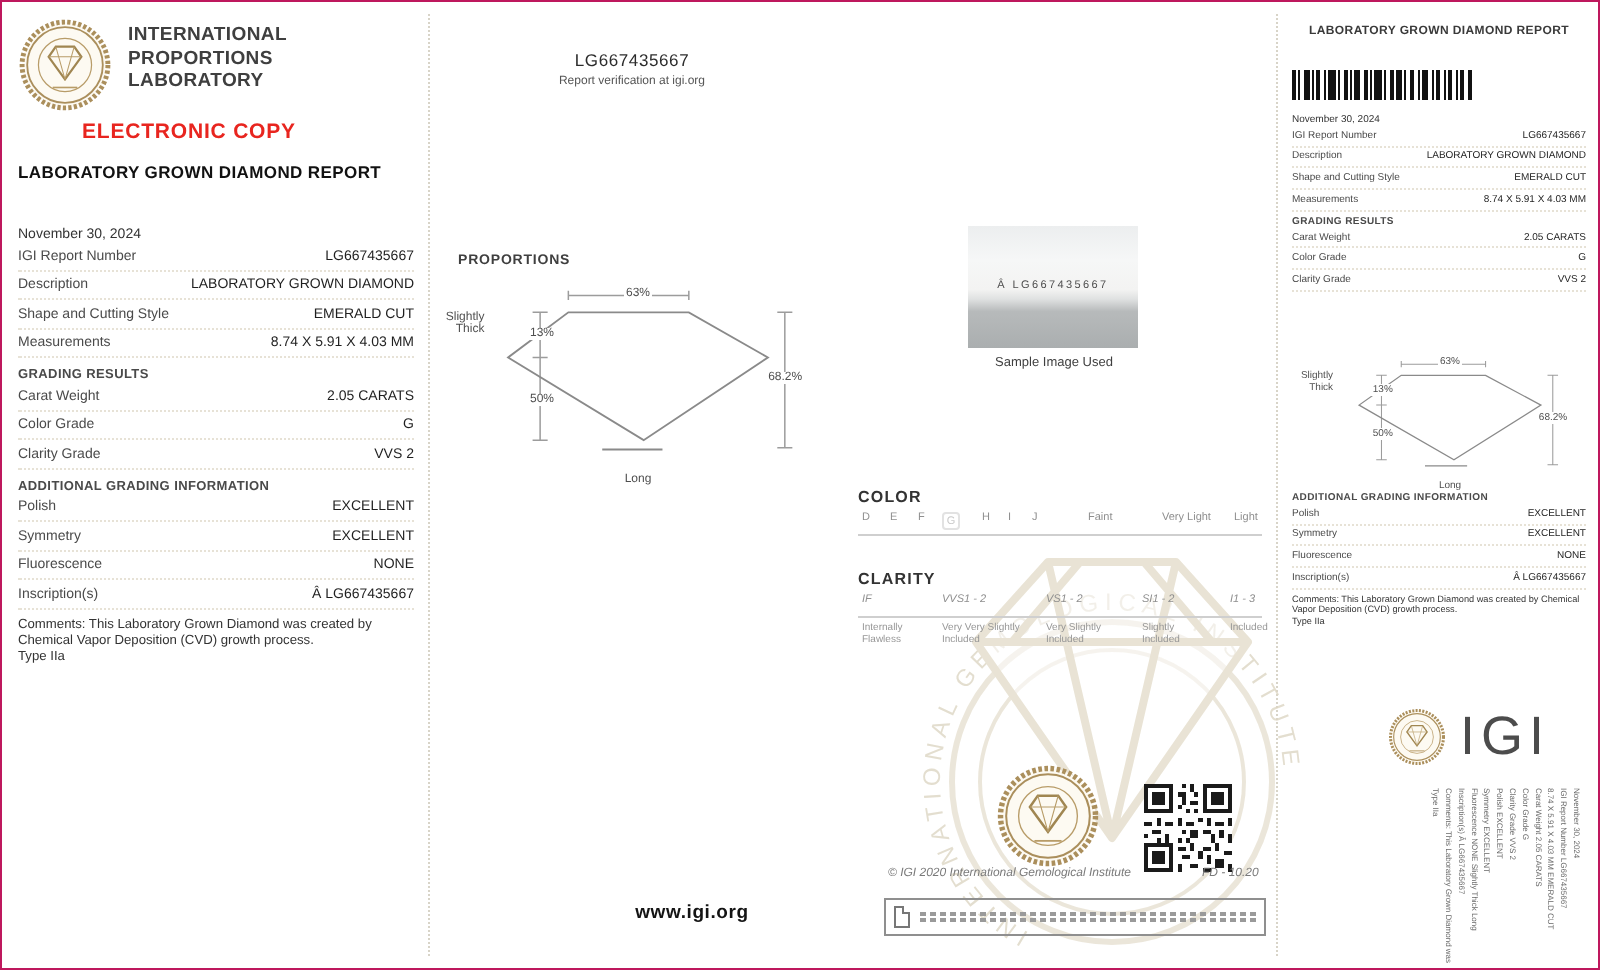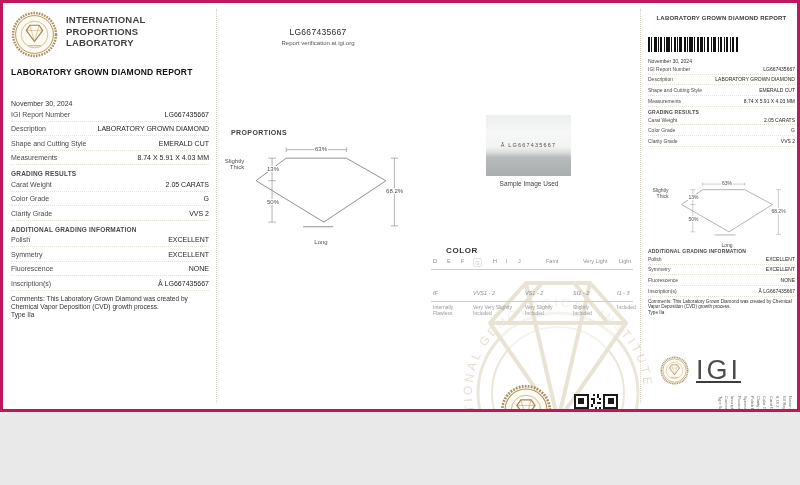--- a/index.html
+++ b/index.html
@@ -1,18 +1,18 @@
 <!DOCTYPE html>
 <html><head>
 <meta charset="utf-8">
 <style>
   * { margin:0; padding:0; box-sizing:border-box; }
   body { background:#e9e9e9; font-family:"Liberation Sans", sans-serif; }
-  .page { position:relative; width:800px; height:412px; background:#fff;
-          border:3px solid #be185d; overflow:hidden; color:#3c3c3c; }
+  .page { position:relative; width:800px; height:485px; background:#fff;
+          border:1px solid #be185d; overflow:hidden; color:#3c3c3c; }
 
   
   .vdivider { position:absolute; top:6px; bottom:6px; width:0;
               border-left:1px dotted #d8d4c8; }
 
   
   .panel-left { position:absolute; left:8px; top:8px; width:198px; }
   .brand { display:flex; align-items:flex-start; }
   .brand .seal-svg { width:47px; height:47px; }
   .orgname { margin-left:8px; margin-top:3px; font-size:9.5px; font-weight:bold;
@@ -60,21 +60,21 @@
                        #dfe1e1 60%,#b7babb 70%,#aaaeaf 100%); }
   .sample-inscr { position:absolute; left:0; right:0; top:27px; text-align:center;
                   font-size:5.5px; letter-spacing:1.2px; color:#4e4e4e; }
   .sample-cap { position:absolute; left:470px; top:177px; width:112px;
                 text-align:center; font-size:6.5px; color:#3f3f3f; }
 
   
   .scale { position:absolute; left:428px; width:202px; }
   .scale-color { top:243px; }
   .scale-clarity { top:284px; }
-  .scale-title { font-size:8px; font-weight:bold; color:#333; letter-spacing:.6px;margin-left:15px; }
+  .scale-title { font-size:8px; font-weight:bold; color:#333; letter-spacing:.6px; }
   .scale-row { position:relative; height:10px; margin-top:3px;
                font-size:5.5px; color:#8f8f8f; }
   .scale-row span, .scale-row .chip { position:absolute; top:0; }
   .scale-rule { border-bottom:1px solid #cfcfcf; margin-top:1px; }
   .chip-g { left:42px; top:-2px; width:9px; height:9px; border:1px solid #e2e2e2;
             border-radius:2px; color:#c9c9c9; text-align:center; line-height:8px; }
   .clar-names { position:relative; height:16px; margin-top:2px; font-size:5px;
                 color:#979797; line-height:5.8px; }
   .clar-names span { position:absolute; top:1px; width:44px; }
 
@@ -107,22 +107,22 @@
   
   .panel-right { position:absolute; left:645px; top:8px; width:147px; }
   .stub-hdr { text-align:center; font-size:6px; font-weight:bold; color:#3a3a3a;
               margin-top:4px; letter-spacing:.2px; }
   .barcode { margin-top:16px; width:90px; height:15px; }
   .stub .kv { font-size:5px; line-height:6.5px; padding:1.8px 0 1.4px 0; }
   .stub .sec-hdr { font-size:5px; margin-top:2px; }
   .stub-date { margin-top:2px; font-size:5px; color:#333; }
   .stub-comments { margin-top:2px; font-size:4.6px; line-height:5.6px; color:#333; }
   .stub-add { position:absolute; left:645px; top:243px; width:147px; }
-  .igi-logo { position:absolute; left:657px; top:352px; display:flex;
-              align-items:center;text-decoration:underline; }
+  .igi-logo { position:absolute; left:693px; top:352px; display:flex;
+              align-items:center; }
   .igi-logo .seal-svg { width:29px; height:29px; }
   .igi-logo .igi-txt { font-size:27px; color:#4c4c4c; letter-spacing:3px;
                        margin-left:7px; font-weight:normal; }
   .stub-strip { position:absolute; left:652px; top:393px; height:88px; width:138px;
                 writing-mode:vertical-rl; font-size:4px; line-height:6.4px;
                 color:#6a6a6a; overflow:hidden; }
   .stub-strip div { white-space:nowrap; }
 </style>
 </head>
 <body>
@@ -158,20 +158,21 @@
     <div class="brand">
       <svg class="seal-svg" viewBox="-23 -23 46 46">
           <use href="#sealdef"></use>
         </svg>
       <div class="orgname">
         <div>INTERNATIONAL</div>
         <div>PROPORTIONS</div>
         <div>LABORATORY</div>
       </div>
     </div>
+    <div class="electronic" style="color:#e8251f">ELECTRONIC COPY</div>
     <div class="report-title">LABORATORY GROWN DIAMOND REPORT</div>
 
     <div class="date-line">November 30, 2024</div>
 
     <div class="kv">
         <span class="k">IGI Report Number</span>
         <span class="v">LG667435667</span>
       </div>
     <div class="kv">
         <span class="k">Description</span>
@@ -267,20 +268,21 @@
       <span style="left:75px">I</span>
       <span style="left:87px">J</span>
       <span style="left:115px">Faint</span>
       <span style="left:152px">Very Light</span>
       <span style="left:188px">Light</span>
     </div>
     <div class="scale-rule"></div>
   </div>
 
   <div class="scale scale-clarity">
+    <div class="scale-title">CLARITY</div>
     <div class="scale-row" style="font-style:italic">
       <span style="left:2px">IF</span>
       <span style="left:42px">VVS1 - 2</span>
       <span style="left:94px">VS1 - 2</span>
       <span style="left:142px">SI1 - 2</span>
       <span style="left:186px">I1 - 3</span>
     </div>
     <div class="scale-rule"></div>
     <div class="clar-names">
       <span style="left:2px;width:34px">Internally Flawless</span>
@@ -321,20 +323,21 @@
   <div class="formcode">FD - 10.20</div>
 
   <div class="disclaimer">
     <span class="doc-ico"></span>
     <span class="fineprint">
         <i></i>
         <i></i>
       </span>
   </div>
 
+  <div class="website">www.igi.org</div>
 
   <div class="panel-right stub">
     <div class="stub-hdr">LABORATORY GROWN DIAMOND REPORT</div>
 
     <svg class="barcode" viewBox="0 0 90 15" preserveAspectRatio="none">
       <g fill="#111">
         <rect x="0" width="2" height="15"></rect>
           <rect x="3" width="1" height="15"></rect>
           <rect x="6" width="3" height="15"></rect>
           <rect x="10" width="1" height="15"></rect>

